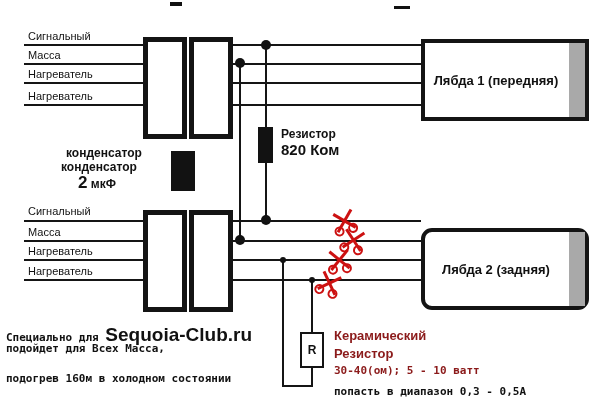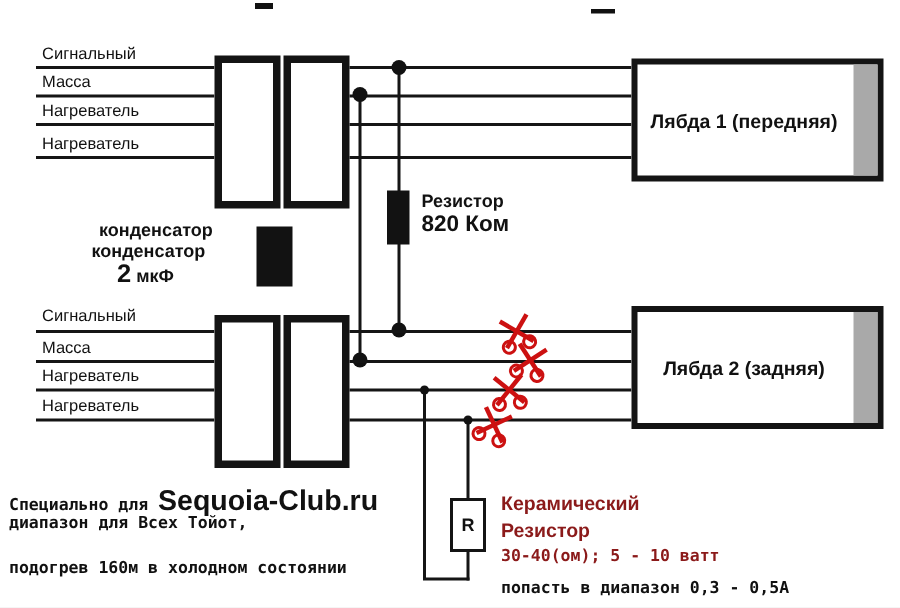--- a/index.html
+++ b/index.html
@@ -88,21 +88,21 @@
   <div class="wire" style="left:24px;top:279px;width:119px;"></div>
 
   <div class="cell" style="left:143px;top:210px;"></div>
   <div class="cell" style="left:189px;top:210px;"></div>
 
   <div class="wire" style="left:233px;top:220px;width:188px;"></div>
   <div class="wire" style="left:233px;top:240px;width:188px;"></div>
   <div class="wire" style="left:233px;top:259px;width:188px;"></div>
   <div class="wire" style="left:233px;top:279px;width:188px;"></div>
 
-  <div class="lambda" style="left:421px;top:204px;">
+  <div class="lambda" style="left:421px;top:228px;border-radius:11px;">
     <div class="stripe"></div>
     <div class="lambda-text">Лябда 2 (задняя)</div>
   </div>
 
   <div class="scis" style="left:331px;top:208px;transform:rotate(-15deg);">
       <i class="b1"></i>
       <i class="b2"></i>
       <u class="h1"></u>
       <u class="h2"></u>
     </div>
@@ -132,16 +132,16 @@
   <div class="sdot" style="left:280px;top:257px;"></div>
   <div class="sdot" style="left:309px;top:277px;"></div>
   <div class="rbox" style="left:300px;top:332px;">R</div>
 
   <span class="biglabel maroon" style="left:334px;top:328px;font-size:13px;">Керамический</span>
   <span class="biglabel maroon" style="left:334px;top:346px;font-size:13px;">Резистор</span>
   <span class="mono maroon" style="left:334px;top:364px;">30-40(ом); 5 - 10 ватт</span>
   <span class="mono" style="left:334px;top:385px;">попасть в диапазон 0,3 - 0,5А</span>
 
   <span class="mono" style="left:6px;top:324px;"><span>Специально для </span><span style="font-family:'Liberation Sans',sans-serif;font-size:19px;font-weight:bold;">Sequoia-Club.ru</span></span>
-  <span class="mono" style="left:6px;top:342px;">диапазон для Всех Тойот,</span>
+  <span class="mono" style="left:6px;top:342px;">подойдет для Всех Масса,</span>
   <span class="mono" style="left:6px;top:372px;">подогрев 160м в холодном состоянии</span>
 
 </div>
 
 </body></html>

